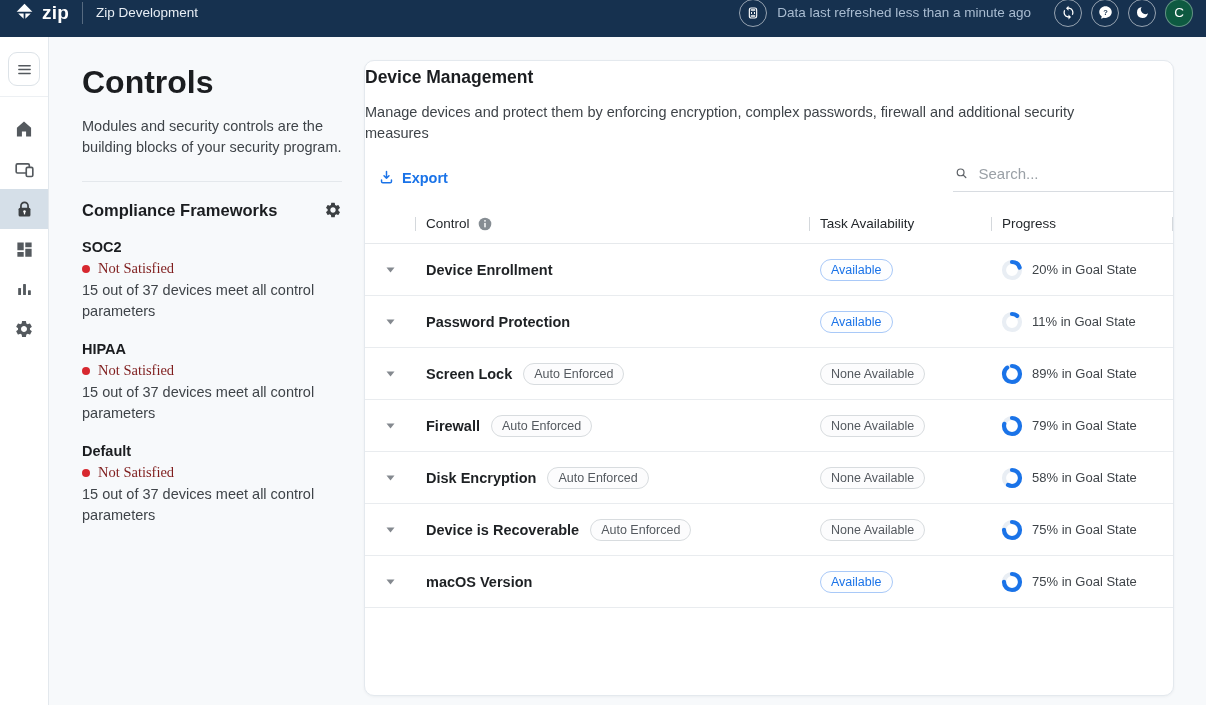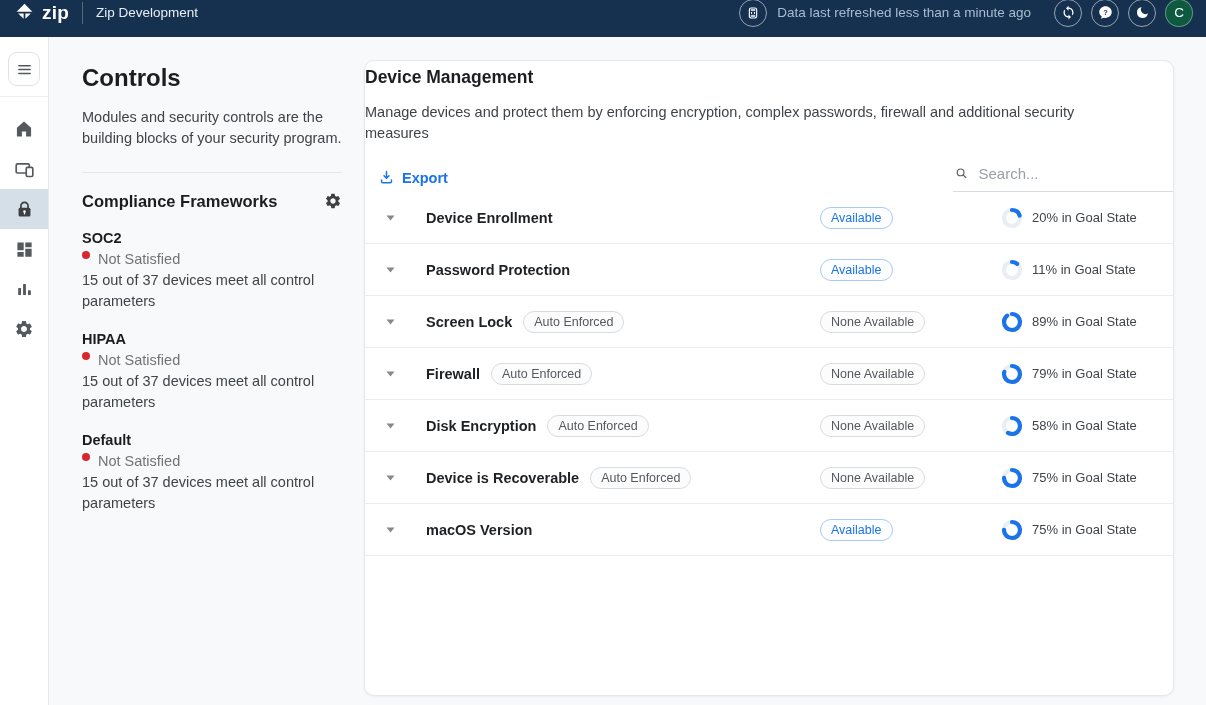--- a/index.html
+++ b/index.html
@@ -25,29 +25,29 @@
   
   .rail{width:49px;background:#fff;border-right:1px solid #e3e8ed;display:flex;flex-direction:column;align-items:center;flex-shrink:0;}
   .rail-top{padding:15px 0 10px;width:100%;display:flex;justify-content:center;border-bottom:1px solid #edf0f3;}
   .menu-btn{width:32px;height:34px;border:1px solid #dde3e8;border-radius:9px;background:#fff;display:flex;align-items:center;justify-content:center;cursor:pointer;padding:0;}
   .rail-nav{padding-top:12px;display:flex;flex-direction:column;width:100%;}
   .rail-item{width:100%;height:40px;display:flex;align-items:center;justify-content:center;cursor:pointer;}
   .rail-item.active{background:#d5dfe8;}
   .rail-item svg{display:block;}
   
   .side{width:315px;padding:27px 22px 0 33px;flex-shrink:0;}
-  .side h1{font-size:24px;font-weight:700;color:#1b1d20;margin:0 0 15px;}
+  .side h1{font-size:32px;font-weight:700;color:#1b1d20;margin:0 0 15px;}
   .side-desc{font-size:14.5px;color:#3f4449;line-height:21px;margin:0 0 23px;}
   .side-hr{border:none;border-top:1px solid #e4e8ec;margin:0 0 19px;}
   .section-head{display:flex;align-items:flex-start;justify-content:space-between;margin-bottom:19px;}
   .section-head h2{font-size:16.5px;font-weight:700;color:#1b1d20;margin:0;}
   .gear-btn{background:none;border:none;padding:0;cursor:pointer;display:flex;}
   .fw{margin-bottom:19px;}
   .fw-name{font-weight:700;font-size:14.5px;color:#1b1d20;margin-bottom:5px;}
-  .fw-status{display:flex;align-items:flex-start;gap:8px;font-size:14.5px;color:#737373;margin-bottom:3px;}
+  .fw-status{display:flex;align-items:center;gap:8px;font-size:14.5px;color:#7f1d1d;margin-bottom:3px;font-family:Liberation Serif, serif;}
   .dot{width:8px;height:8px;border-radius:50%;background:#d7282f;flex-shrink:0;}
   .fw-detail{font-size:14.5px;color:#3f4449;line-height:21px;}
   
   .main{flex:1;padding:23px 32px 0 0;}
   .card{background:#fff;border:1px solid #e4e9ee;border-radius:10px;height:636px;box-shadow:0 1px 3px rgba(16,30,54,.05);}
   .card h2{font-size:17.5px;font-weight:700;color:#1b1d20;margin:6px 0 14px;}
   .card-desc{font-size:14.5px;color:#3f4449;line-height:21px;margin:0 0 18px;max-width:770px;}
   .toolbar{display:flex;justify-content:space-between;align-items:flex-end;margin-top:6px;}
   .export{display:flex;align-items:flex-end;gap:7px;color:#1a73e8;font-weight:600;font-size:14.5px;background:none;border:none;padding:0 0 6px 13px;cursor:pointer;}
   .search{display:flex;align-items:center;gap:8px;width:220px;border-bottom:1px solid #d8dce1;padding:2px 2px 8px;}
@@ -227,20 +227,37 @@
         </button>
         <div class="search">
           <svg width="15" height="15" viewBox="0 0 24 24" fill="none" stroke="#5f6368" stroke-width="2.2" stroke-linecap="round">
             <circle cx="10" cy="10" r="6"></circle>
               <path d="m14.8 14.8 4.4 4.4"></path>
           </svg>
           <input type="text" placeholder="Search..." style="">
         </div>
       </div>
 
+      <div class="thead">
+        <div></div>
+        <div class="th">
+          <span>Control</span>
+          <svg width="16" height="16" viewBox="0 0 24 24">
+            <circle cx="12" cy="12" r="9.5" fill="#868d93"></circle>
+            <rect x="10.9" y="10.3" width="2.2" height="7" rx="1" fill="#fff"></rect>
+            <circle cx="12" cy="7.3" r="1.3" fill="#fff"></circle>
+          </svg>
+        </div>
+        <div class="th">
+            <span>Task Availability</span>
+          </div>
+        <div class="th">
+            <span>Progress</span>
+          </div>
+      </div>
 
       <div id="tbody">
   <div class="trow">
     <div class="cell-exp">
       <button class="caret-btn">
         <svg width="9" height="6" viewBox="0 0 9 6">
           <path d="M0.5 0.5h8L4.5 5.5z" fill="#84898f"></path>
         </svg>
       </button>
     </div>

